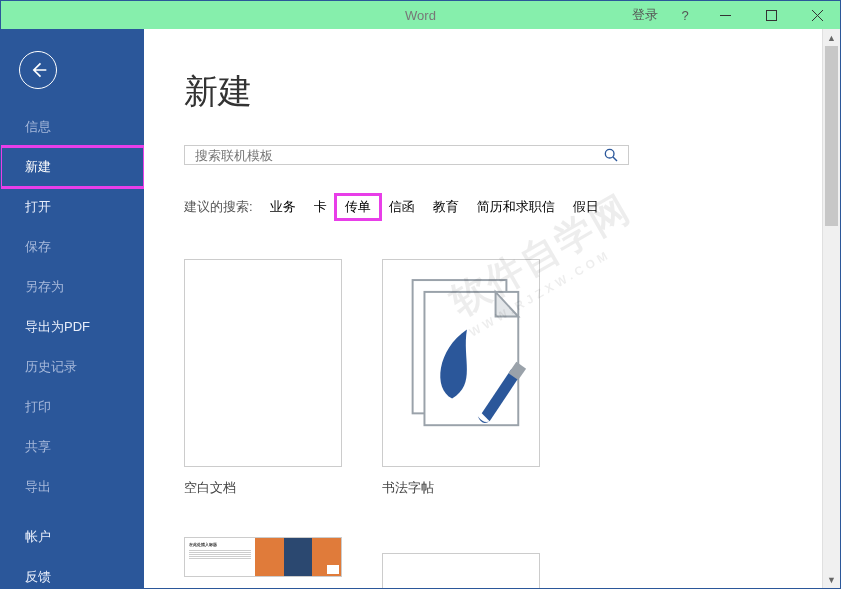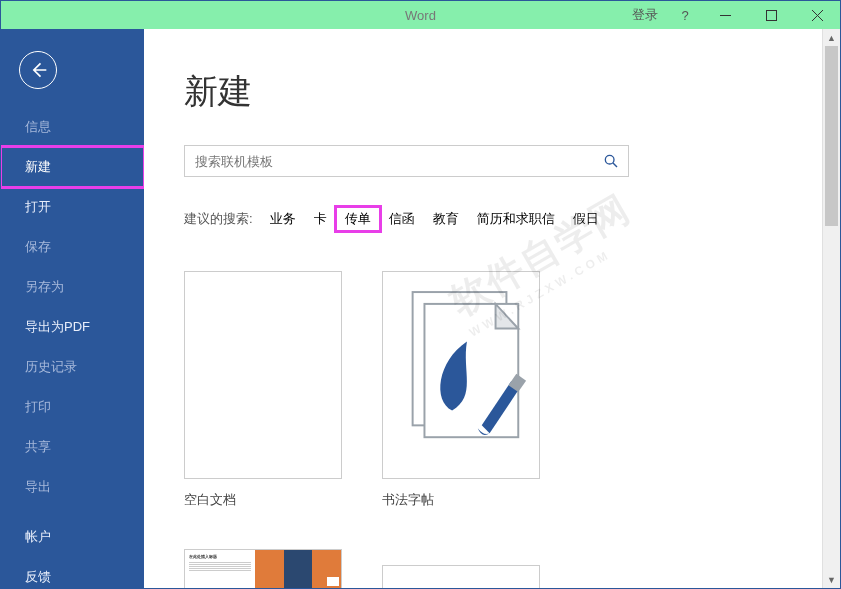--- a/index.html
+++ b/index.html
@@ -15,21 +15,21 @@
     .sidebar { width: 143px; background: #2b579a; color: #fff; display: flex; flex-direction: column; padding-top: 10px; position: relative; }
     .back-circle { width: 38px; height: 38px; border: 1.5px solid #fff; border-radius: 50%; margin: 12px 0 18px 18px; display: flex; align-items: center; justify-content: center; cursor: pointer; }
     .back-circle svg { width: 20px; height: 20px; }
     .side-item { padding: 11px 0 11px 24px; font-size: 13px; cursor: pointer; color: #e8eefb; }
     .side-item.dim { color: #a7b9db; }
     .side-item.highlighted { outline: 3px solid #e83ee8; outline-offset: -1px; background: #2b579a; color: #fff; }
     .sidebar-bottom { margin-top: auto; padding-bottom: 0; }
     .content { flex: 1; position: relative; background: #fff; overflow: hidden; display: flex; }
     .content-inner { flex: 1; padding: 40px 0 0 40px; overflow: hidden; position: relative; }
     .page-title { font-size: 34px; color: #333; margin-bottom: 30px; font-weight: 300; }
-    .searchbar { display: flex; width: 445px; border: 1px solid #ccc; height: 32px; align-items: center; }
+    .searchbar { display: flex; width: 445px; border: 1px solid #ccc; height: 20px; align-items: center; }
     .searchbar input { flex: 1; border: none; outline: none; padding: 0 10px; font-size: 13px; color: #333; font-family: inherit; }
     .searchbar .search-btn { width: 34px; height: 30px; display: flex; align-items: center; justify-content: center; cursor: pointer; color: #336; }
     .suggest-row { margin-top: 30px; font-size: 13px; color: #555; display: flex; align-items: center; gap: 0; }
     .suggest-label { color: #555; margin-right: 8px; }
     .suggest-link { color: #000000; padding: 3px 9px; cursor: pointer; }
     .suggest-link.highlighted { outline: 3px solid #e83ee8; outline-offset: -1px; }
     .template-grid { display: flex; flex-wrap: wrap; gap: 40px; margin-top: 40px; }
     .template-card { display: flex; flex-direction: column; cursor: pointer; }
     .thumb { width: 158px; height: 208px; border: 1px solid #ccc; background: #fff; display: flex; align-items: center; justify-content: center; }
     .thumb.calligraphy svg { width: 100%; height: 100%; }

